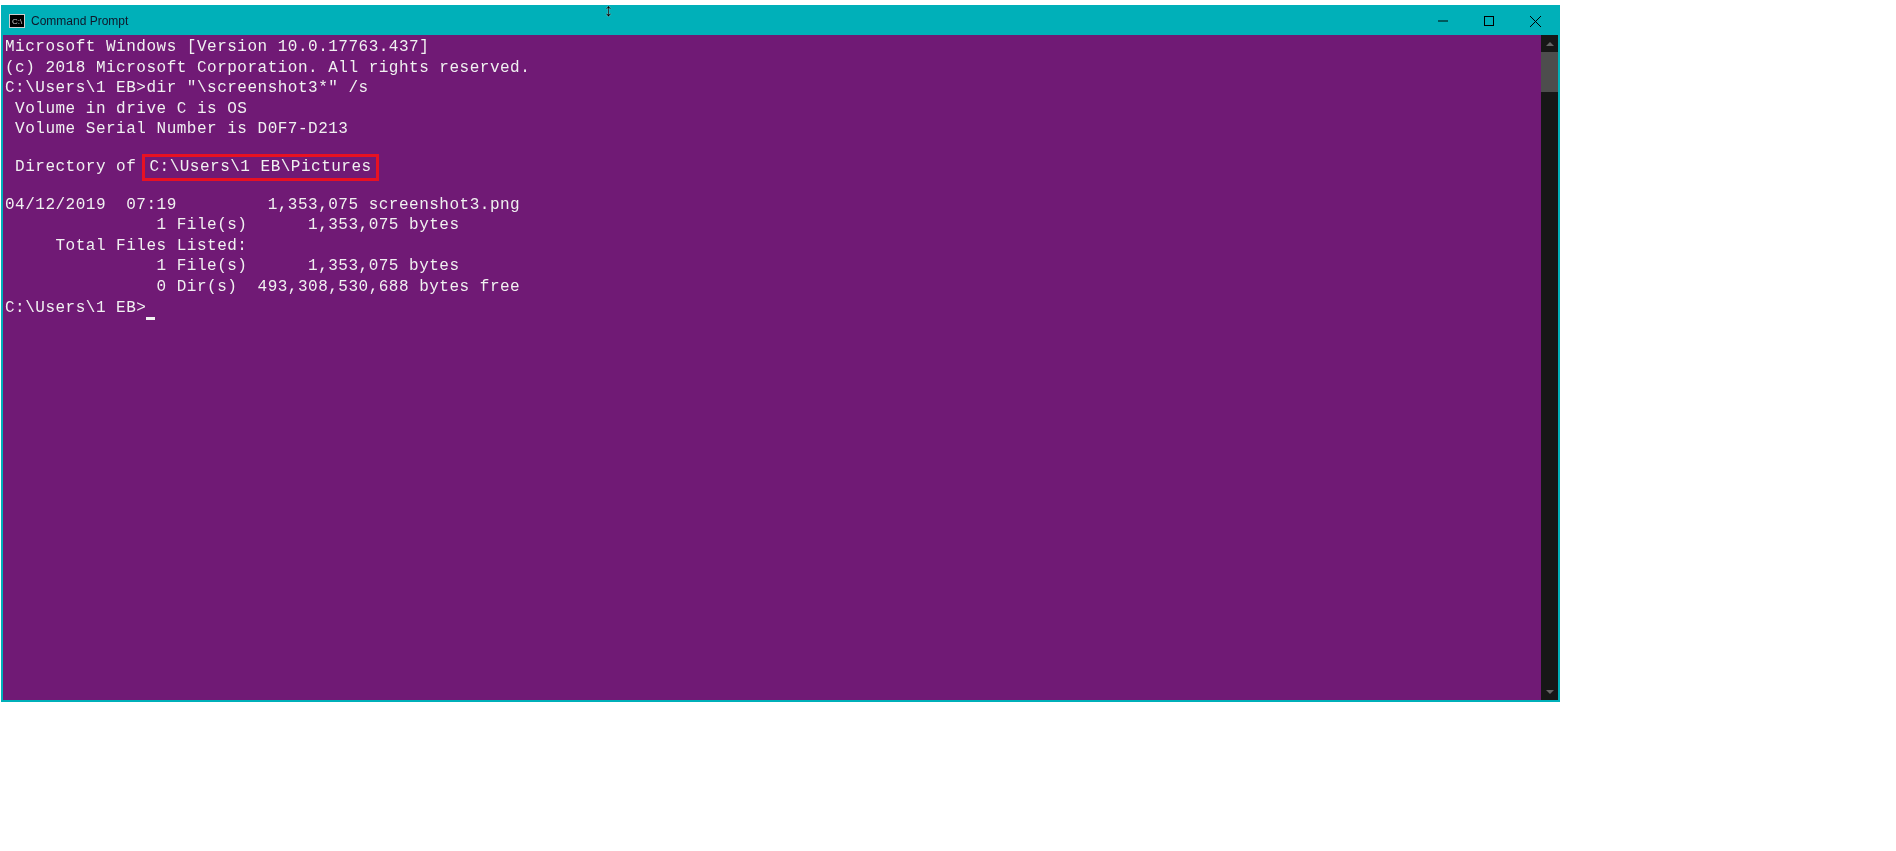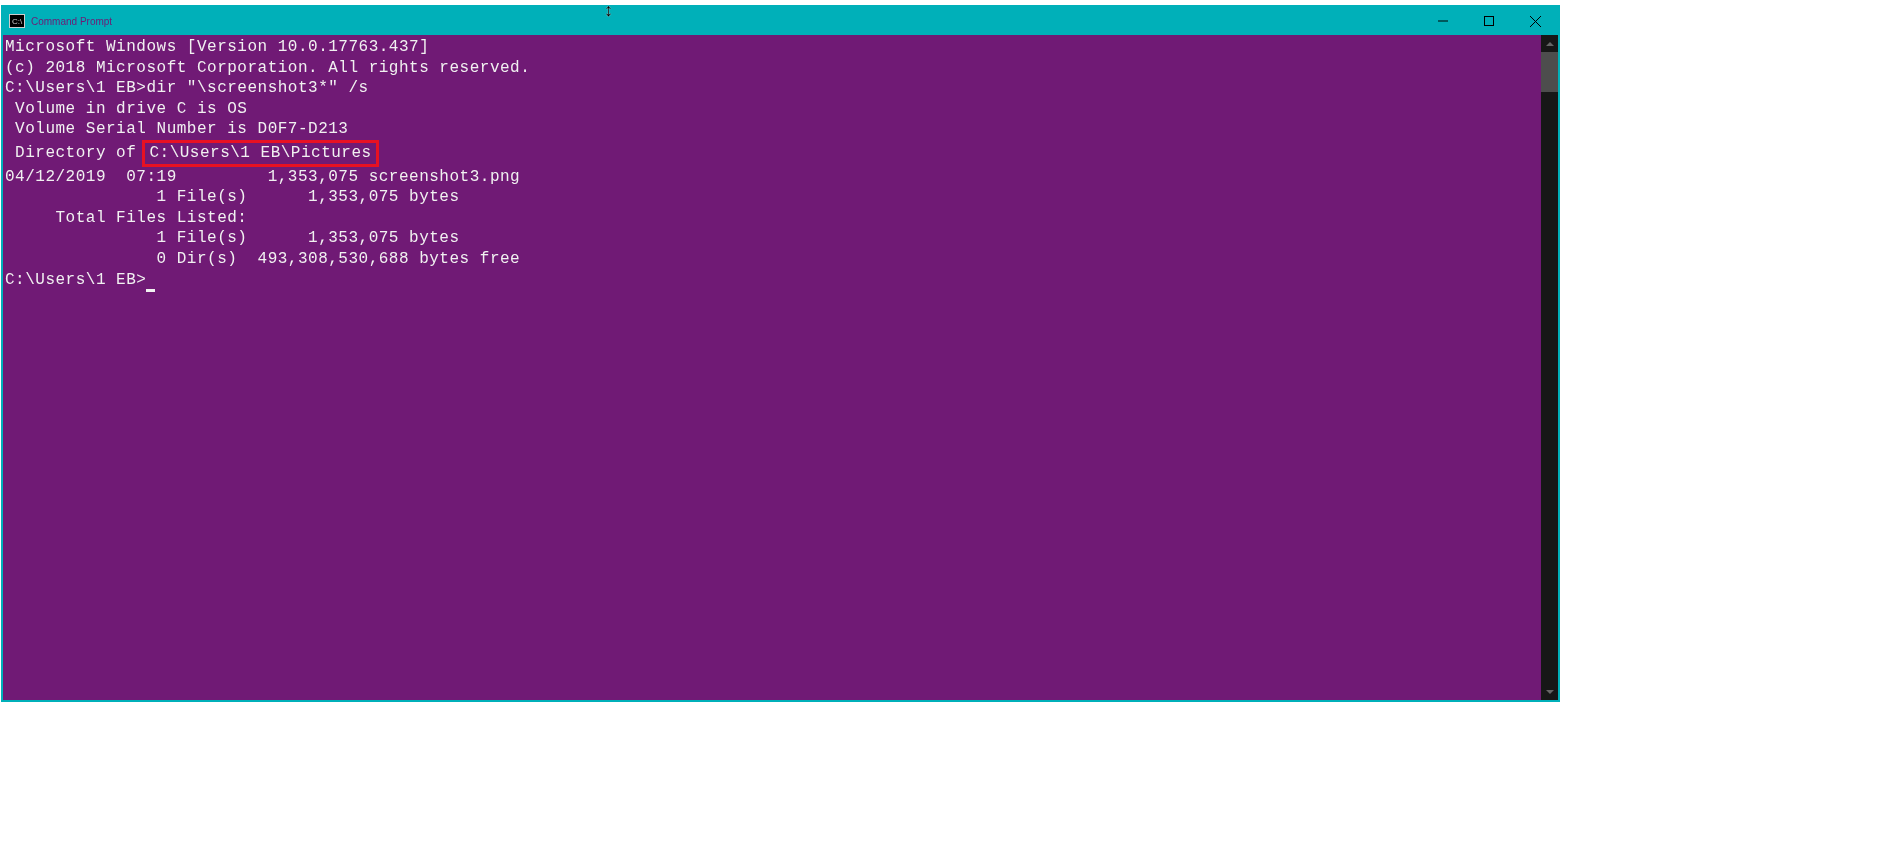--- a/index.html
+++ b/index.html
@@ -38,22 +38,22 @@
     margin-right: 6px;
     display: flex;
     align-items: center;
     justify-content: center;
     font-size: 8px;
     color: #ccc;
     font-family: Arial, sans-serif;
   }
   .title-text {
     font-family: "Segoe UI", Arial, sans-serif;
-    font-size: 10px;
-    color: #701a75;
+    font-size: 12px;
+    color: #0f172a;
   }
   .window-controls {
     position: absolute;
     right: 0;
     top: 0;
     height: 100%;
     display: flex;
   }
   .win-btn {
     width: 46px;
@@ -91,21 +91,21 @@
     white-space: pre;
     padding: 2px 0 0 2px;
     letter-spacing: 0.5px;
     position: relative;
   }
   .line { display: block; }
   .highlight-box {
     display: inline-block;
     border: 3px solid #e81123;
     padding: 0 4px;
-    margin: 0 -4px;
+    margin: 14px -4px;
   }
   .scrollbar-v {
     width: 17px;
     background: #171717;
     display: flex;
     flex-direction: column;
     flex: 0 0 auto;
   }
   .sb-arrow {
     height: 17px;

